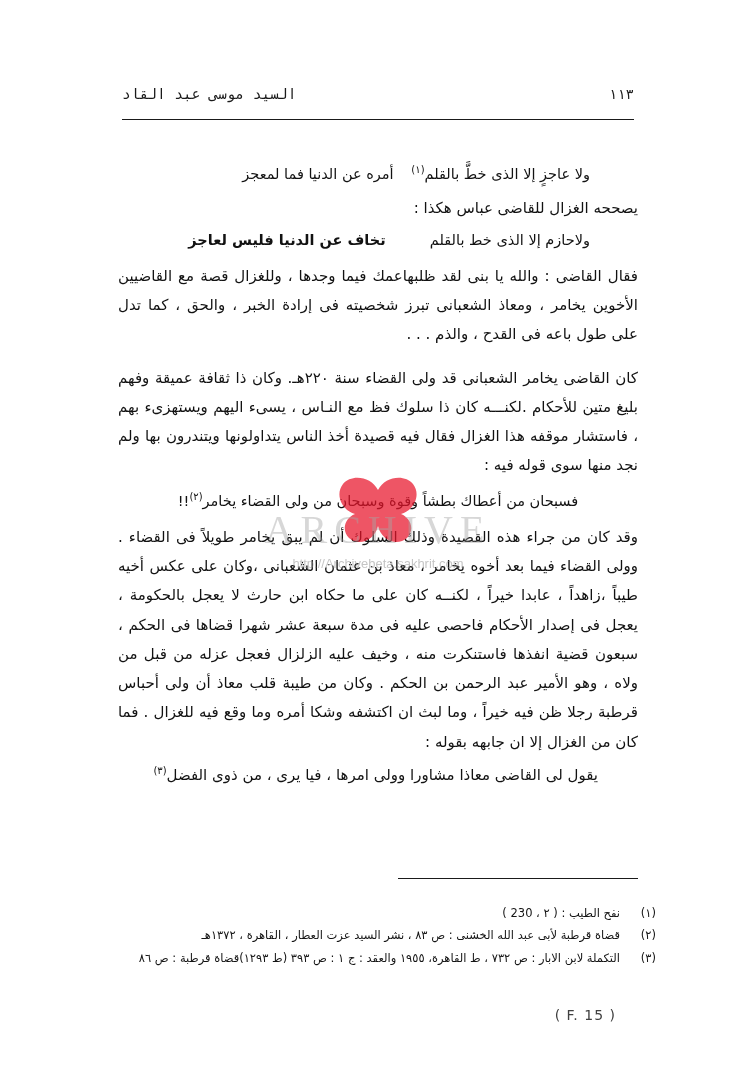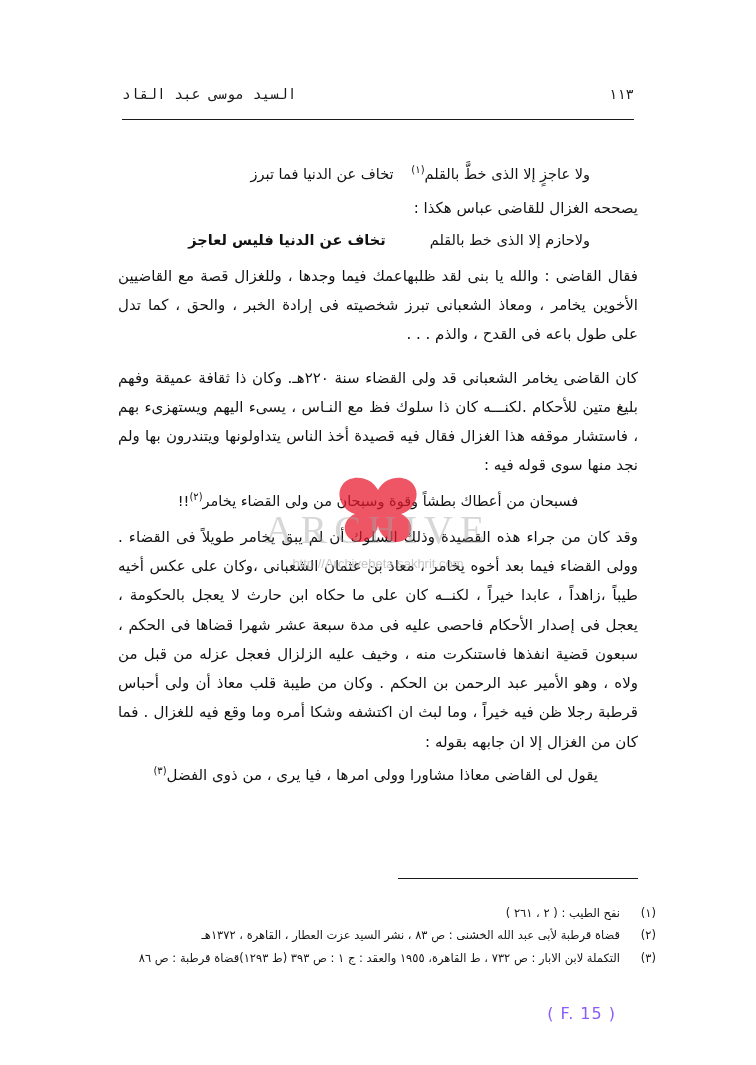--- a/index.html
+++ b/index.html
@@ -148,23 +148,23 @@
   }
   .footnote .fn-num {
     display: inline-block;
     min-width: 18px;
   }
 
   .signature {
     position: absolute;
     bottom: 42px;
     right: 140px;
-    font-size: 16px;
+    font-size: 14px;
     letter-spacing: 1px;
-    color: #8b5cf6;
+    color: #404040;
     direction: ltr;
   }
 
   
   .watermark {
     position: absolute;
     top: 470px;
     left: 50%;
     transform: translateX(-50%);
     width: 330px;
@@ -224,21 +224,21 @@
       <path d="M43 16 C50 2, 70 0, 78 10 C86 20, 80 36, 66 40 C76 44, 80 56, 72 64 C62 73, 46 66, 43 52 Z" fill="#e8142a" opacity="0.85"></path>
     </svg>
     <div class="wm-text">ARCHIVE</div>
     <div class="wm-url">http://Archivebeta.sakhrit.com</div>
   </div>
 
   <div class="content">
 
     <div class="verse-line">
       <div class="hemistich-a"><span>ولا عاجزٍ إلا الذى خطَّ بالقلم</span><span class="sup">(١)</span></div>
-      <div class="hemistich-b">تخاف عن الدنيا  فما تبرز</div>
+      <div class="hemistich-b">أمره عن الدنيا  فما لمعجز</div>
     </div>
 
     <div class="lead-line">يصححه الغزال للقاضى عباس هكذا :</div>
 
     <div class="verse-line indent-b">
       <div class="hemistich-a">ولاحازم إلا الذى خط بالقلم</div>
       <div class="hemistich-b">تخاف عن الدنيا فليس لعاجز</div>
     </div>
 
     <div class="para">فقال القاضى : والله يا بنى لقد ظلبهاعمك فيما وجدها ،  وللغزال قصة مع القاضيين الأخوين يخامر ، ومعاذ الشعبانى تبرز شخصيته فى إرادة الخبر ، والحق ، كما تدل على طول باعه فى القدح ، والذم . . .</div>
@@ -249,21 +249,21 @@
 
     <div class="para">وقد كان من جراء هذه القصيدة وذلك السلوك أن لم يبق يخامر طويلاً فى القضاء . وولى القضاء فيما بعد أخوه يخامر ، معاذ بن عثمان الشعبانى ،وكان على عكس أخيه طيباً ،زاهداً ، عابدا خيراً ، لكنــه كان على ما حكاه ابن حارث لا يعجل بالحكومة ، يعجل فى إصدار الأحكام فاحصى عليه فى مدة سبعة عشر شهرا قضاها فى الحكم ، سبعون قضية انفذها فاستنكرت منه ، وخيف عليه الزلزال فعجل عزله من قبل من ولاه ، وهو الأمير عبد الرحمن بن الحكم . وكان من طيبة قلب معاذ أن ولى أحباس قرطبة رجلا ظن فيه خيراً ، وما لبث ان اكتشفه وشكا أمره وما وقع فيه للغزال . فما كان من الغزال إلا ان جابهه بقوله :</div>
 
     <div class="indented-line"><span>يقول لى القاضى معاذا مشاورا      وولى امرها ، فيا يرى ، من ذوى الفضل</span><span class="sup">(٣)</span></div>
 
   </div>
 
   <div class="footnote-rule"></div>
   <div class="footnotes">
     <div class="footnote">
-      <span class="fn-num">(١)</span><span>نفح الطيب : ( ٢ ، ٢٦١ )</span>
+      <span class="fn-num">(١)</span><span>نفح الطيب : ( ٢ ، 230 )</span>
     </div>
     <div class="footnote">
       <span class="fn-num">(٢)</span><span>قضاة قرطبة لأبى عبد الله الخشنى : ص ٨٣ ، نشر السيد عزت العطار ، القاهرة ، ١٣٧٢هـ</span>
     </div>
     <div class="footnote">
       <span class="fn-num">(٣)</span><span>التكملة لابن الابار : ص ٧٣٢ ، ط القاهرة، ١٩٥٥ والعقد : ج ١ : ص ٣٩٣ (ط ١٢٩٣)قضاة قرطبة : ص ٨٦</span>
     </div>
   </div>
 
   <div class="signature">( F. 15 )</div>

